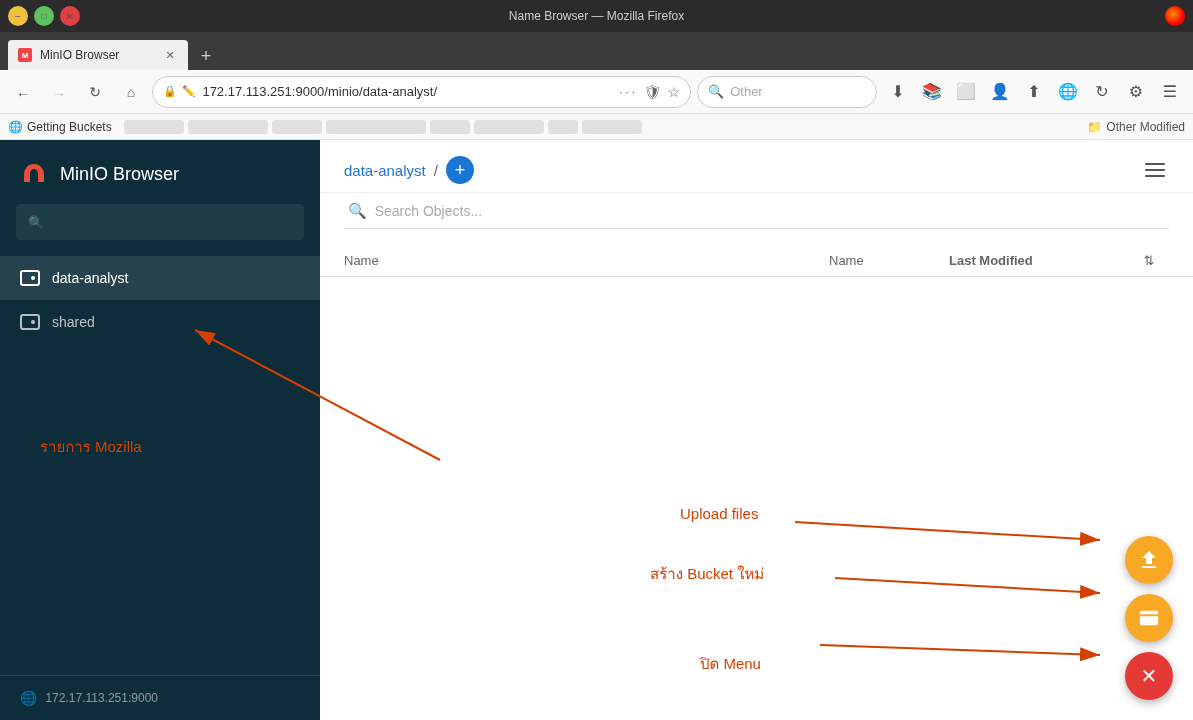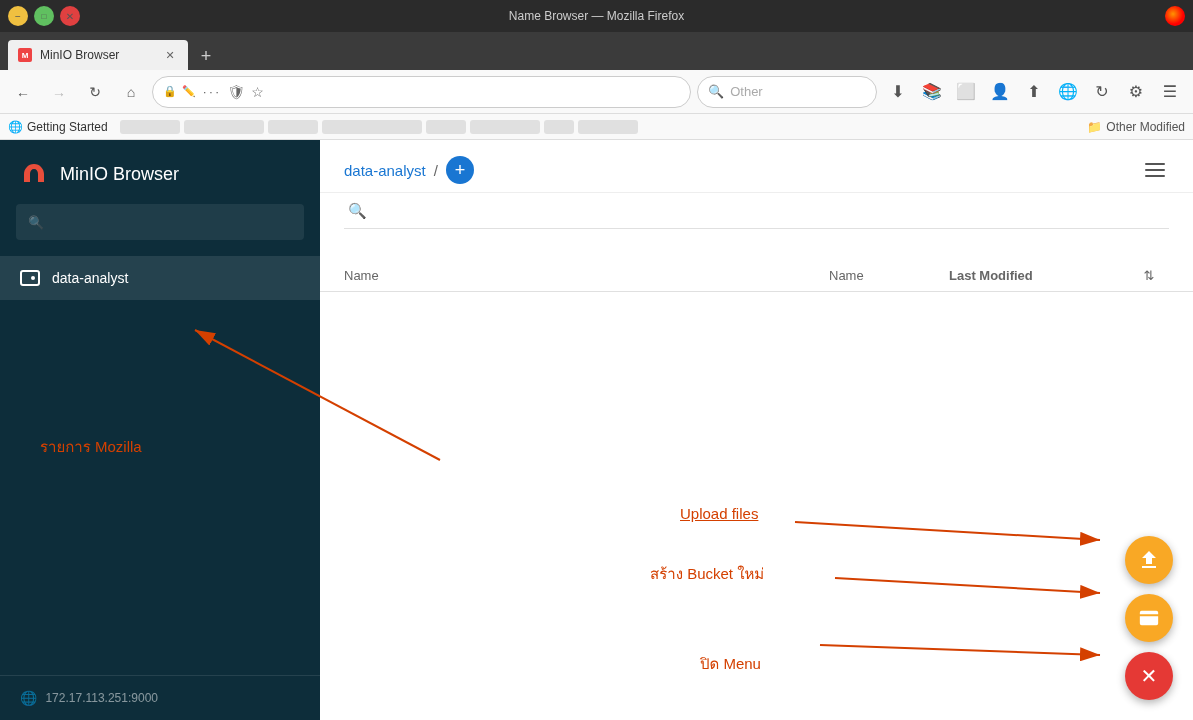--- a/index.html
+++ b/index.html
@@ -373,21 +373,20 @@
       width: 100%;
     }
     .objects-search input::placeholder { color: #aaa; }
     .obj-search-icon { color: #aaa; font-size: 15px; }
     .table-header {
       display: flex;
       padding: 8px 24px;
       border-bottom: 1px solid #e0e0e0;
       font-size: 13px;
       color: #666;
-      margin-top: 15px;
     }
     .col-name { flex: 1; }
     .col-size { width: 120px; }
     .col-modified { width: 180px; font-weight: bold; }
     .col-sort { width: 40px; display: flex; align-items: center; justify-content: center; cursor: pointer; }
     .table-body { flex: 1; overflow-y: auto; }
     .annotation-text {
       position: absolute;
       color: #d44000;
       font-size: 15px;
@@ -467,20 +466,21 @@
 </div>
 
 <div class="nav-bar">
   <button class="nav-btn">←</button>
   <button class="nav-btn disabled">→</button>
   <button class="nav-btn">↻</button>
   <button class="nav-btn">⌂</button>
   <div class="url-bar">
     <span class="url-lock">🔒</span>
     <span class="url-lock" style="color:#888;font-size:11px;">✏️</span>
+    <span class="url-text">172.17.113.251:9000/minio/data-analyst/</span>
     <span class="url-more" style="color:#666;">···</span>
     <span class="url-shield">🛡</span>
     <span class="url-star">☆</span>
   </div>
   <div class="search-bar">
     <span style="color:#aaa;font-size:13px;">🔍</span>
     <span style="color:#aaa;font-size:13px;">Other</span>
   </div>
   <div class="toolbar-icons">
     <button class="toolbar-icon-btn" title="Downloads">⬇</button>
@@ -491,21 +491,21 @@
     <button class="toolbar-icon-btn" title="Web">🌐</button>
     <button class="toolbar-icon-btn" title="Refresh">↻</button>
     <button class="toolbar-icon-btn" title="Extensions">⚙</button>
     <button class="toolbar-icon-btn" title="Open menu">☰</button>
   </div>
 </div>
 
 <div class="bookmarks-bar">
   <a class="bookmark-item">
     <span>🌐</span>
-    <span>Getting Started</span>
+    <span>Getting Buckets</span>
   </a>
   <div class="bookmark-blobs">
     <div class="bookmark-blob" style="width:60px;"></div>
     <div class="bookmark-blob" style="width:80px;"></div>
     <div class="bookmark-blob" style="width:50px;"></div>
     <div class="bookmark-blob" style="width:100px;"></div>
     <div class="bookmark-blob" style="width:40px;"></div>
     <div class="bookmark-blob" style="width:70px;"></div>
     <div class="bookmark-blob" style="width:30px;"></div>
     <div class="bookmark-blob" style="width:60px;"></div>
@@ -533,20 +533,26 @@
       <div class="sidebar-search">
         <span class="search-icon">🔍</span>
       </div>
 
       <div class="bucket-list">
         <div class="bucket-item active">
           <div class="bucket-icon">
             <div class="hdd-icon"></div>
           </div>
           <span>data-analyst</span>
+        </div>
+        <div class="bucket-item">
+          <div class="bucket-icon">
+            <div class="hdd-icon"></div>
+          </div>
+          <span>shared</span>
         </div>
       </div>
 
       <div class="sidebar-footer">
         <span class="globe-icon">🌐</span>
         <span>172.17.113.251:9000</span>
       </div>
     </div>
 
     <div class="main-content">
@@ -559,20 +565,21 @@
         <button class="hamburger-btn">
           <div class="hamburger-line"></div>
           <div class="hamburger-line"></div>
           <div class="hamburger-line"></div>
         </button>
       </div>
 
 
       <div class="objects-search">
         <span class="obj-search-icon">🔍</span>
+        <input type="text" placeholder="Search Objects..." style="">
       </div>
 
       <div class="table-header">
         <span class="col-name">Name</span>
         <span class="col-size">Name</span>
         <span class="col-modified">Last Modified</span>
         <span class="col-sort">⇅</span>
       </div>
 
       <div class="table-body">
@@ -608,16 +615,16 @@
     <line x1="440" y1="320" x2="195" y2="190" stroke="#d44000" stroke-width="2" marker-end="url(#arrowhead)"></line>
 
     <line x1="795" y1="382" x2="1100" y2="400" stroke="#d44000" stroke-width="2" marker-end="url(#arrowhead)"></line>
 
     <line x1="835" y1="438" x2="1100" y2="453" stroke="#d44000" stroke-width="2" marker-end="url(#arrowhead)"></line>
 
     <line x1="820" y1="505" x2="1100" y2="515" stroke="#d44000" stroke-width="2" marker-end="url(#arrowhead)"></line>
   </svg>
 
   <div class="annotation-text" style="left: 40px; top: 295px;">รายการ Mozilla</div>
-  <div class="annotation-text" style="left: 680px; top: 365px; text-decoration: underline;">Upload files</div>
+  <div class="annotation-text" style="left: 680px; top: 365px;">Upload files</div>
   <div class="annotation-text" style="left: 650px; top: 422px; text-align: center;">สร้าง Bucket ใหม่</div>
   <div class="annotation-text" style="left: 700px; top: 512px;">ปิด Menu</div>
 </div>
 
 </body></html>

